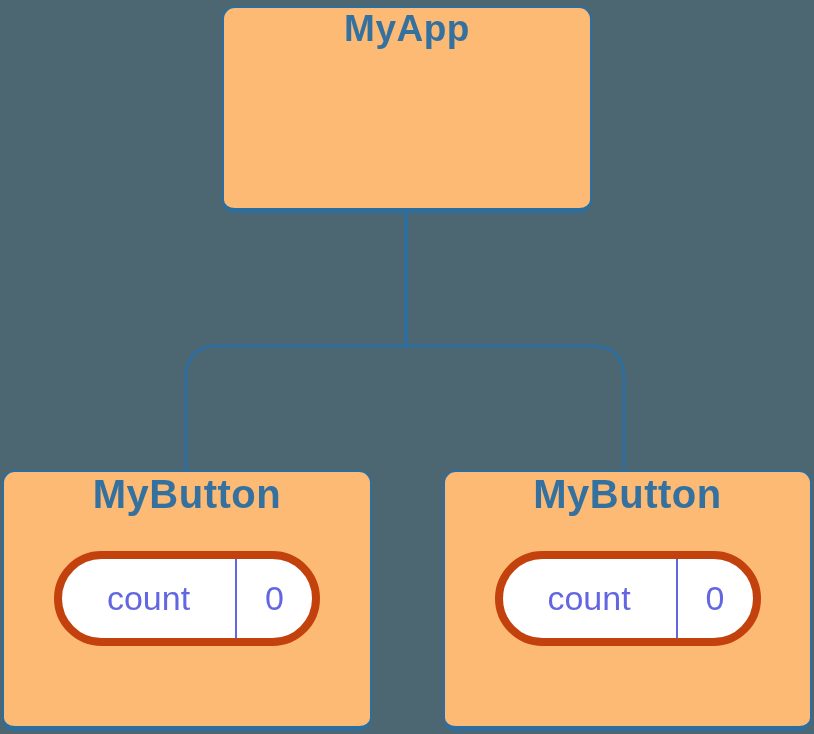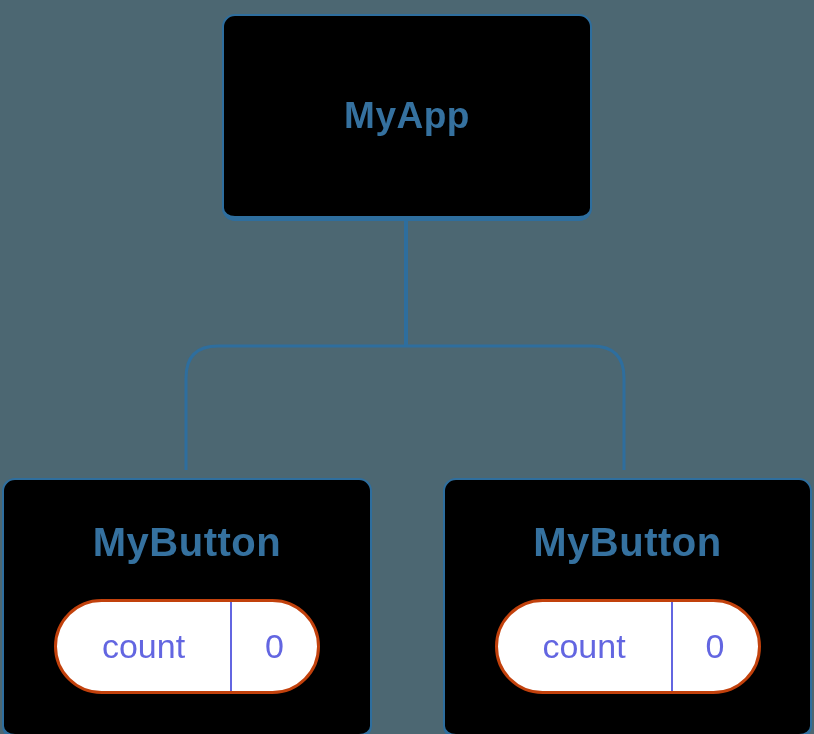--- a/index.html
+++ b/index.html
@@ -23,30 +23,29 @@
   }
   .connectors path {
     stroke: #2E6E9E;
     fill: none;
   }
   .connectors .stem   { stroke-width: 4; }
   .connectors .bracket{ stroke-width: 3; }
 
   .node {
     position: absolute;
-    background: #000000;
+    background: #fdba74;
     border: 2px solid #2E6E9E;
     border-bottom-width: 5px;
     border-radius: 13px;
     box-sizing: border-box;
     display: flex;
     flex-direction: column;
     align-items: center;
-    justify-content: center;
-    margin-top: 8px;
+    justify-content: flex-start;
   }
   .node-root {
     left: 222px;
     top: 6px;
     width: 370px;
     height: 207px;
   }
   .node-child {
     top: 470px;
     width: 370px;
@@ -62,21 +61,21 @@
     font-weight: 600;
     letter-spacing: 0.5px;
   }
   .node-child .node-title { font-size: 40px; }
 
   .pill {
     display: flex;
     align-items: stretch;
     width: 266px;
     height: 95px;
-    border: 3px solid #c2410c;
+    border: 8px solid #c2410c;
     border-radius: 999px;
     box-sizing: border-box;
     background: #FFFFFF;
     color: #6366E1;
     font-size: 34px;
   }
   .pill-label {
     width: 173px;
     display: flex;
     align-items: center;

